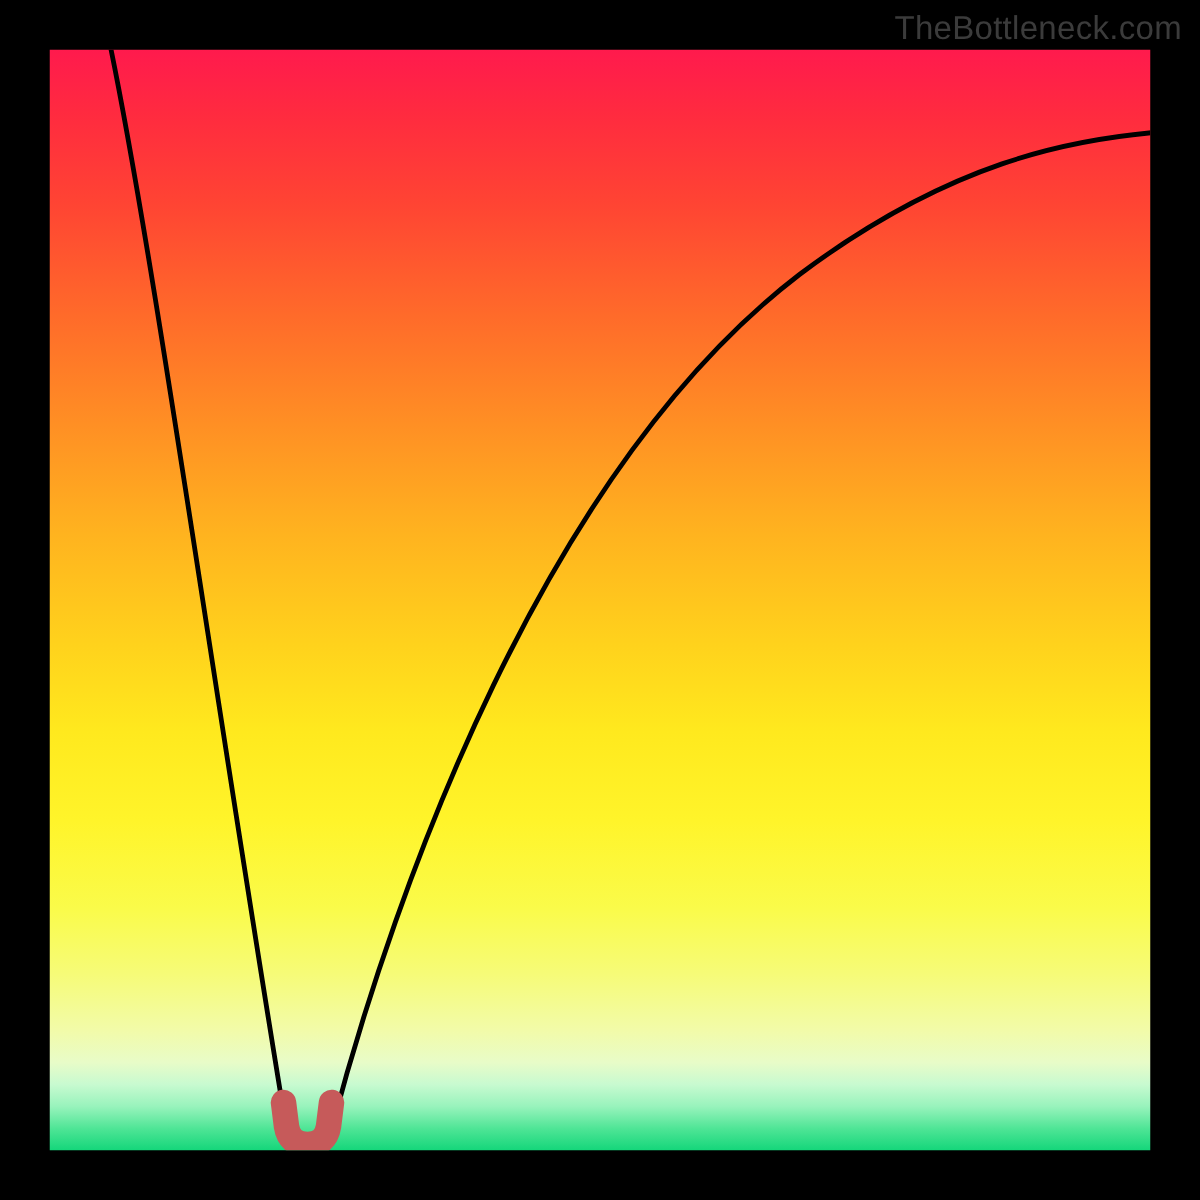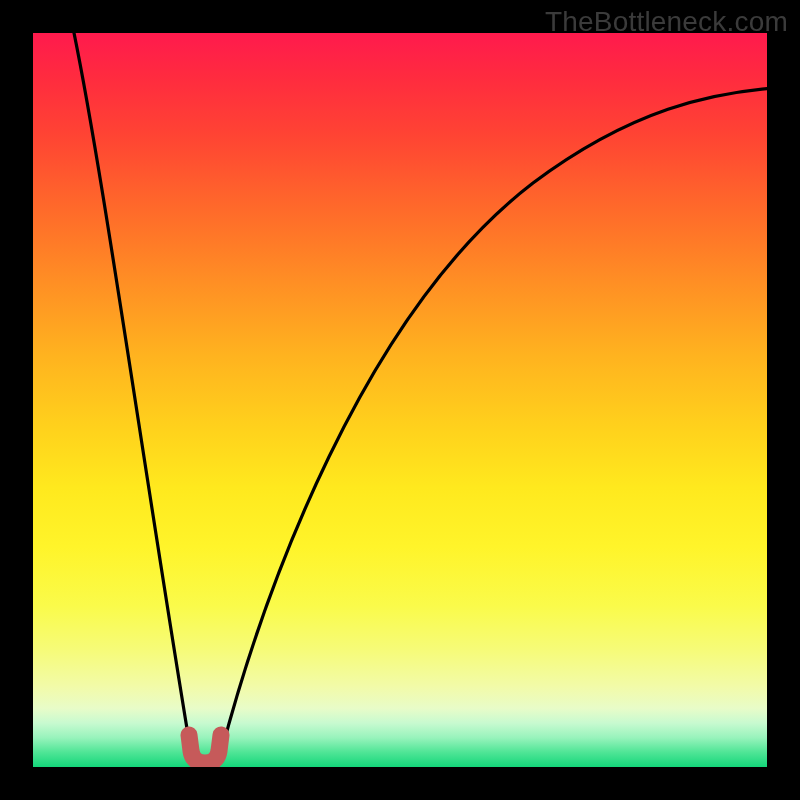--- a/index.html
+++ b/index.html
@@ -53,21 +53,21 @@
     position: absolute;
     left: 0; top: 0;
     width: 734px;
     height: 734px;
   }
   .watermark {
     position: absolute;
     top: 6px;
     right: 12px;
     color: #3b3b3b;
-    font-size: 28px;
+    font-size: 22px;
     font-weight: 500;
     letter-spacing: 0.2px;
     user-select: none;
   }
 </style>
 </head>
 <body>
 
 <div class="frame">
 

